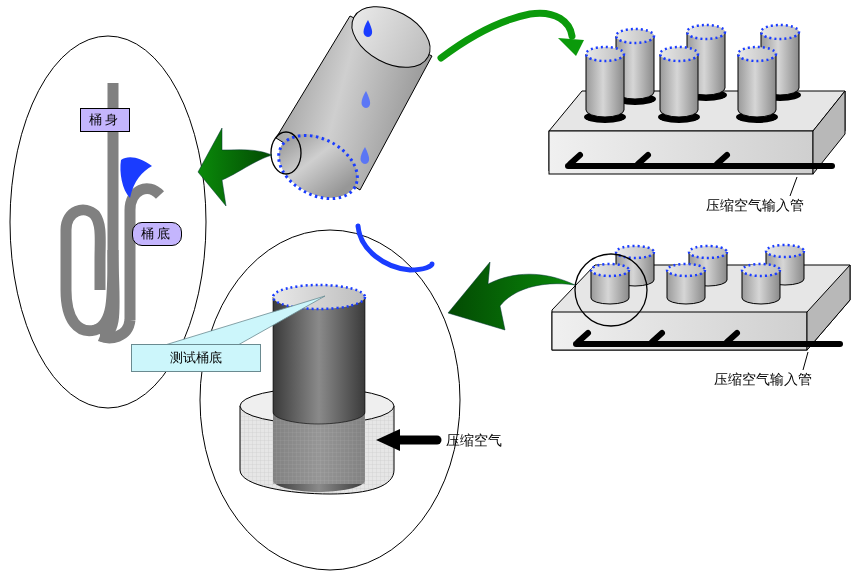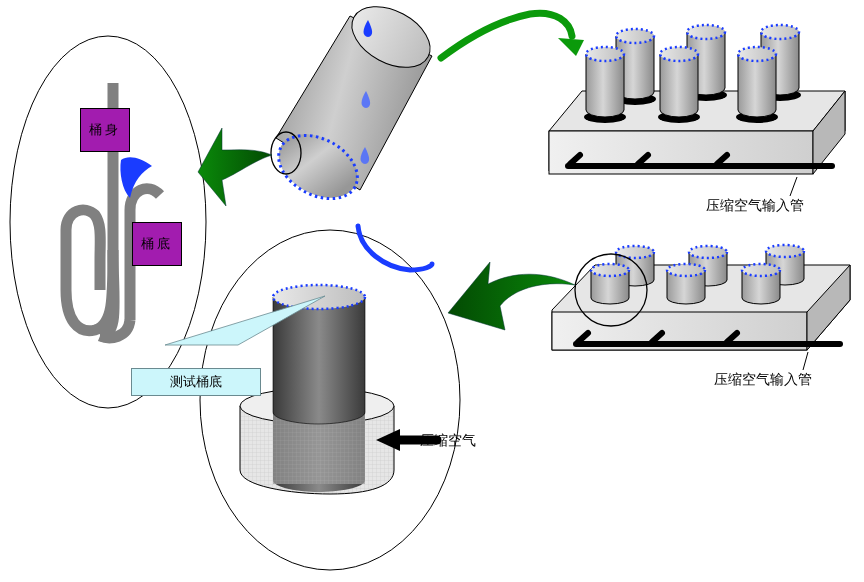--- a/index.html
+++ b/index.html
@@ -1,23 +1,23 @@
 <!DOCTYPE html>
 <html><head>
 <meta charset="utf-8">
 <style>
   html, body { margin: 0; padding: 0; background: #ffffff; }
   body { width: 864px; height: 582px; overflow: hidden; position: relative;
          font-family: "DejaVu Sans", "Liberation Sans", sans-serif; }
   svg { position: absolute; left: 0; top: 0; }
   .lbl { position: absolute; font-size: 14px; color: #000; white-space: nowrap; }
-  .boxlbl { position: absolute; background: #a21caf; border: 1.5px solid #000; font-size: 13px;
-            padding: 12px 8px; letter-spacing: 3px; white-space: nowrap; }
+  .boxlbl { position: absolute; background: #c4b5fd; border: 1.5px solid #000; font-size: 13px;
+            padding: 2px 8px; letter-spacing: 3px; white-space: nowrap; }
   .callout { position: absolute; background: #ccf6fb; border: 1px solid #6a8a90; font-size: 13px;
-             text-align: center; white-space: nowrap; margin-top: 24px; }
+             text-align: center; white-space: nowrap; }
 </style>
 </head>
 <body>
 
 <svg width="864" height="582" viewBox="0 0 864 582">
   <defs>
     <linearGradient id="cylH" x1="0" y1="0" x2="1" y2="0">
       <stop offset="0" stop-color="#9a9a9a"></stop>
       <stop offset="0.45" stop-color="#d6d6d6"></stop>
       <stop offset="1" stop-color="#8a8a8a"></stop>
@@ -180,17 +180,17 @@
     <ellipse cx="319" cy="297" rx="46" ry="12" fill="url(#topCap)" stroke="#1a3cff" stroke-width="2.5" stroke-dasharray="2 3"></ellipse>
 
     <path d="M437 440 H395" stroke="#000" stroke-width="9" stroke-linecap="round"></path>
     <path d="M376 440 L400 429 L400 451 Z" fill="#000"></path>
 
     <path d="M165 345 L325 296 L238 345 Z" fill="#ccf6fb" stroke="#6a8a90" stroke-width="0.8"></path>
   </g>
 </svg>
 
 <div class="boxlbl" style="left:80px; top:108px;">桶身</div>
-<div class="boxlbl" style="left:132px; top:222px;">桶底</div>
+<div class="boxlbl" style="left:132px; top:222px;border-radius:10px;">桶底</div>
 <div class="callout" style="left:131px; top:344px; width:128px; height:26px; line-height:26px;">测试桶底</div>
-<div class="lbl" style="left:420px; top:432px;text-align:center;">压缩空气</div>
+<div class="lbl" style="left:446px; top:432px;text-align:center;">压缩空气</div>
 <div class="lbl" style="left:706px; top:197px;">压缩空气输入管</div>
 <div class="lbl" style="left:714px; top:371px;">压缩空气输入管</div>
 
 </body></html>

